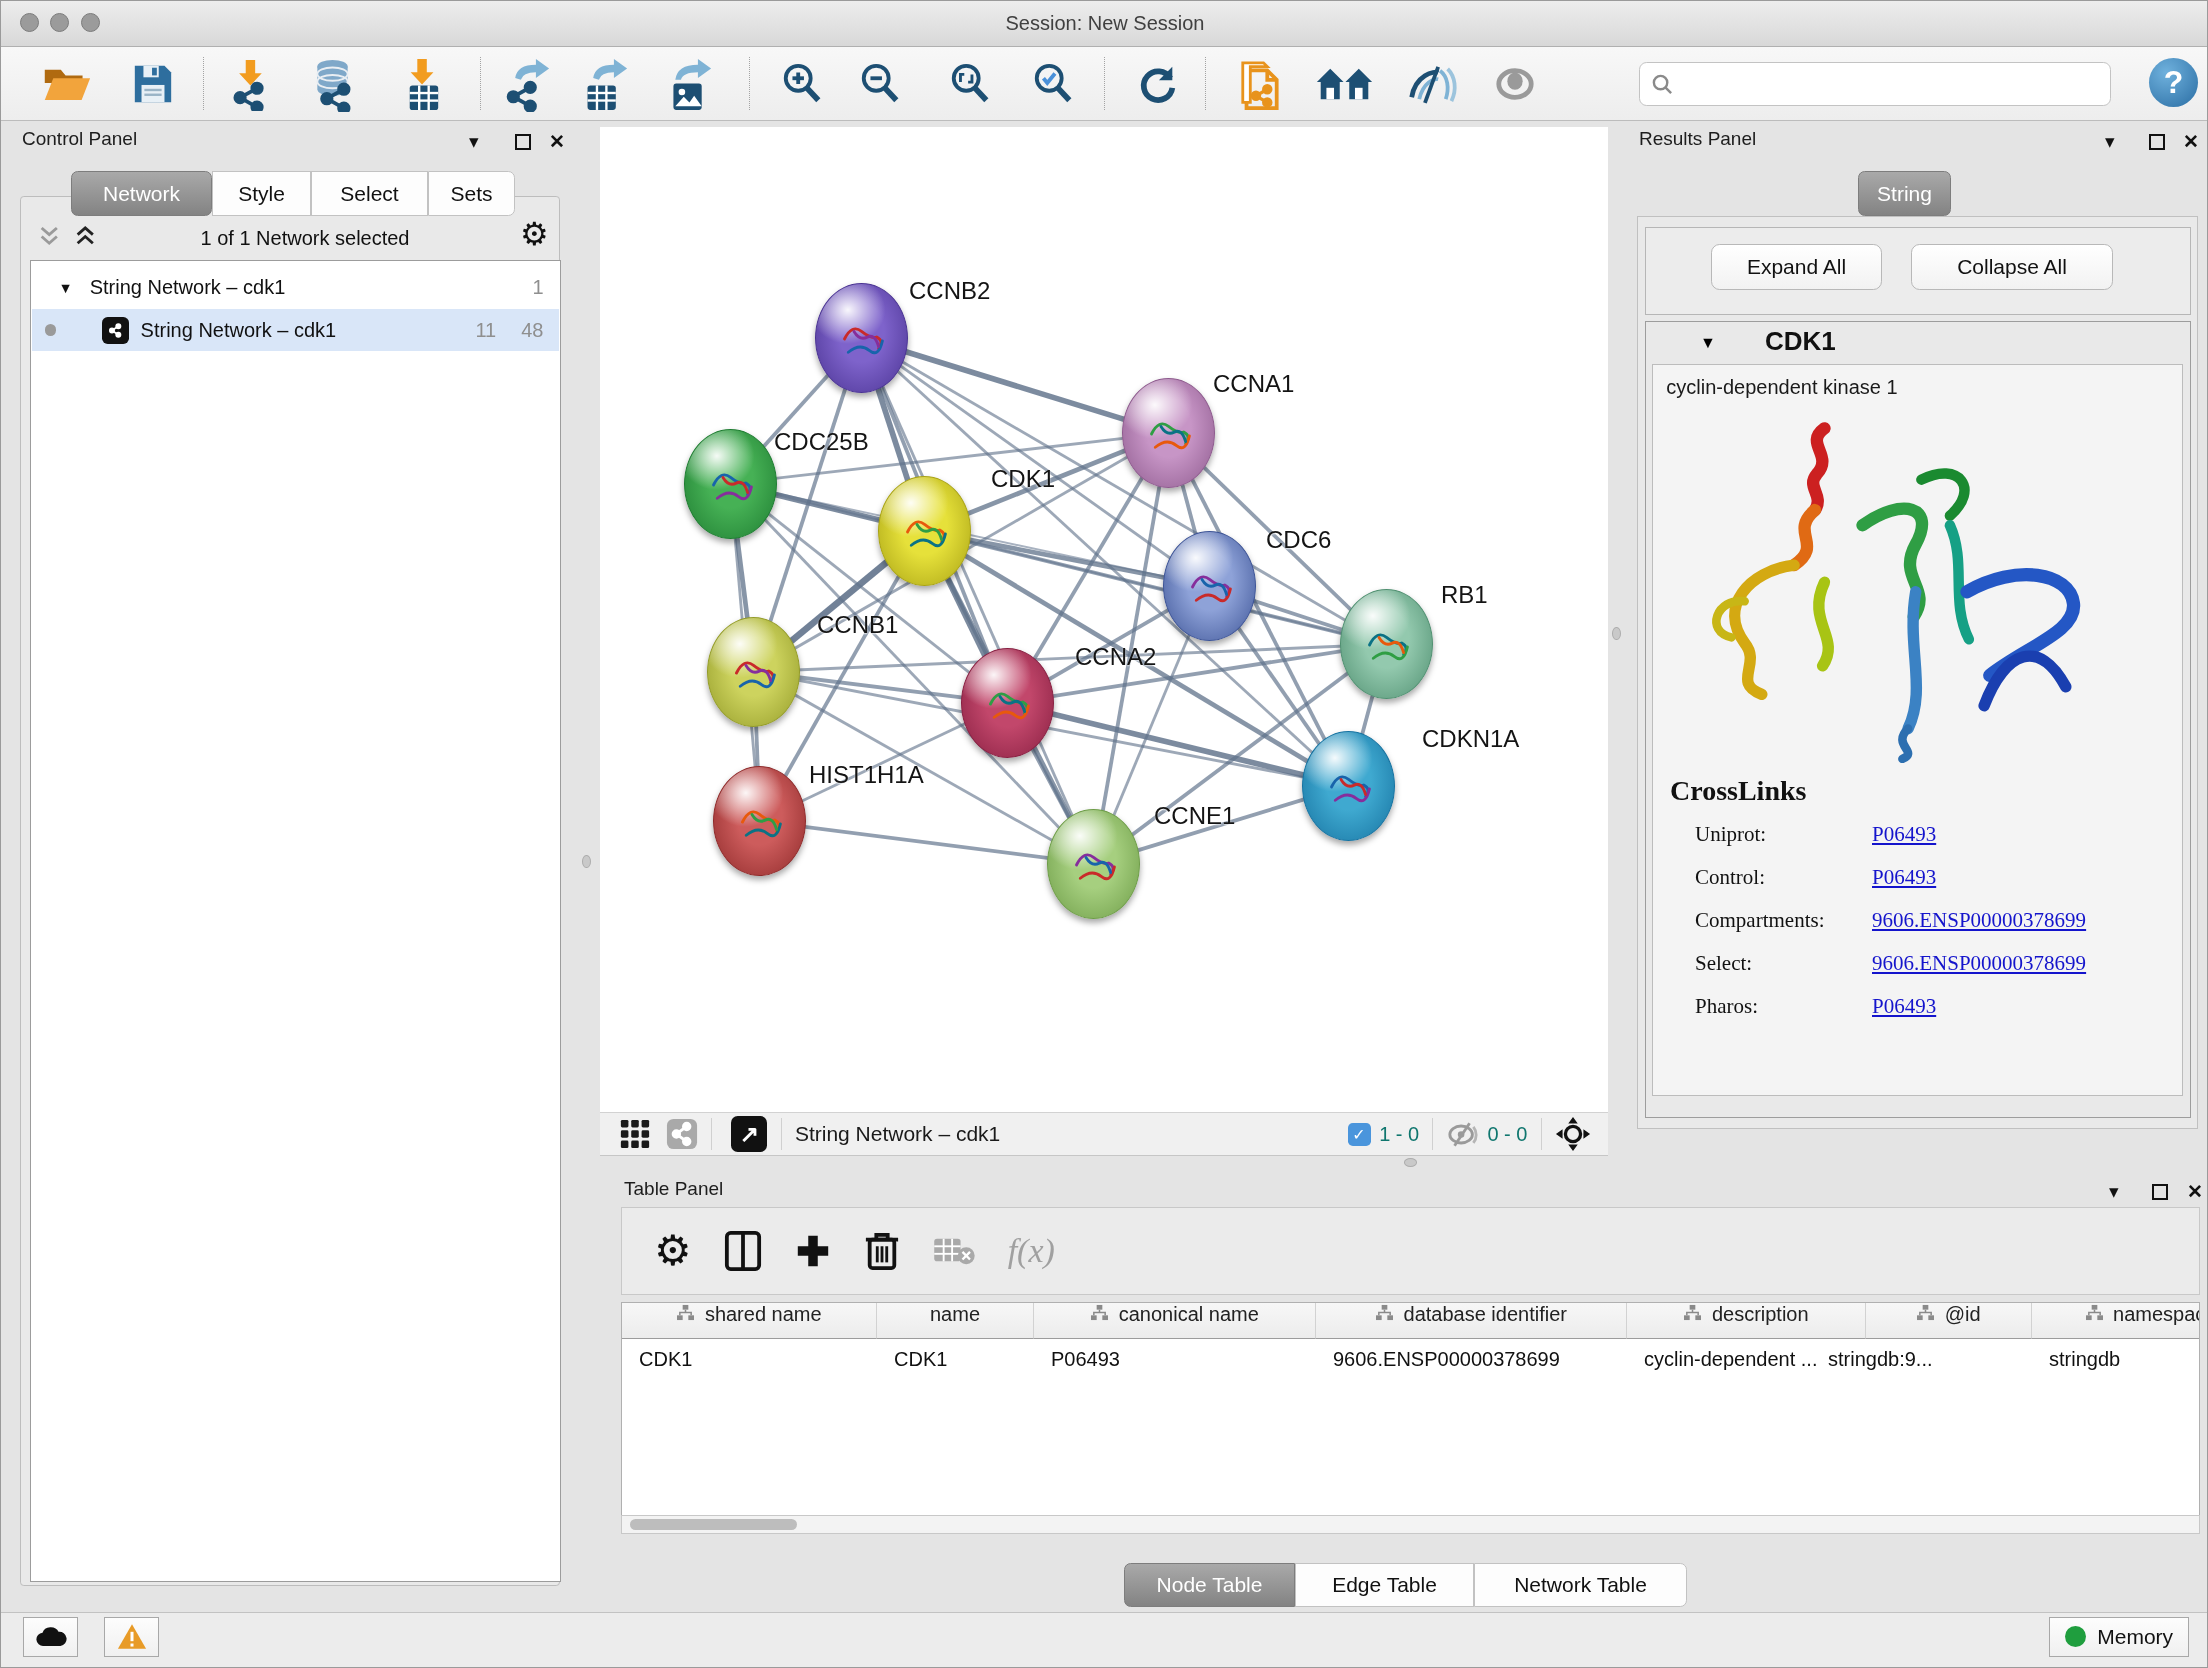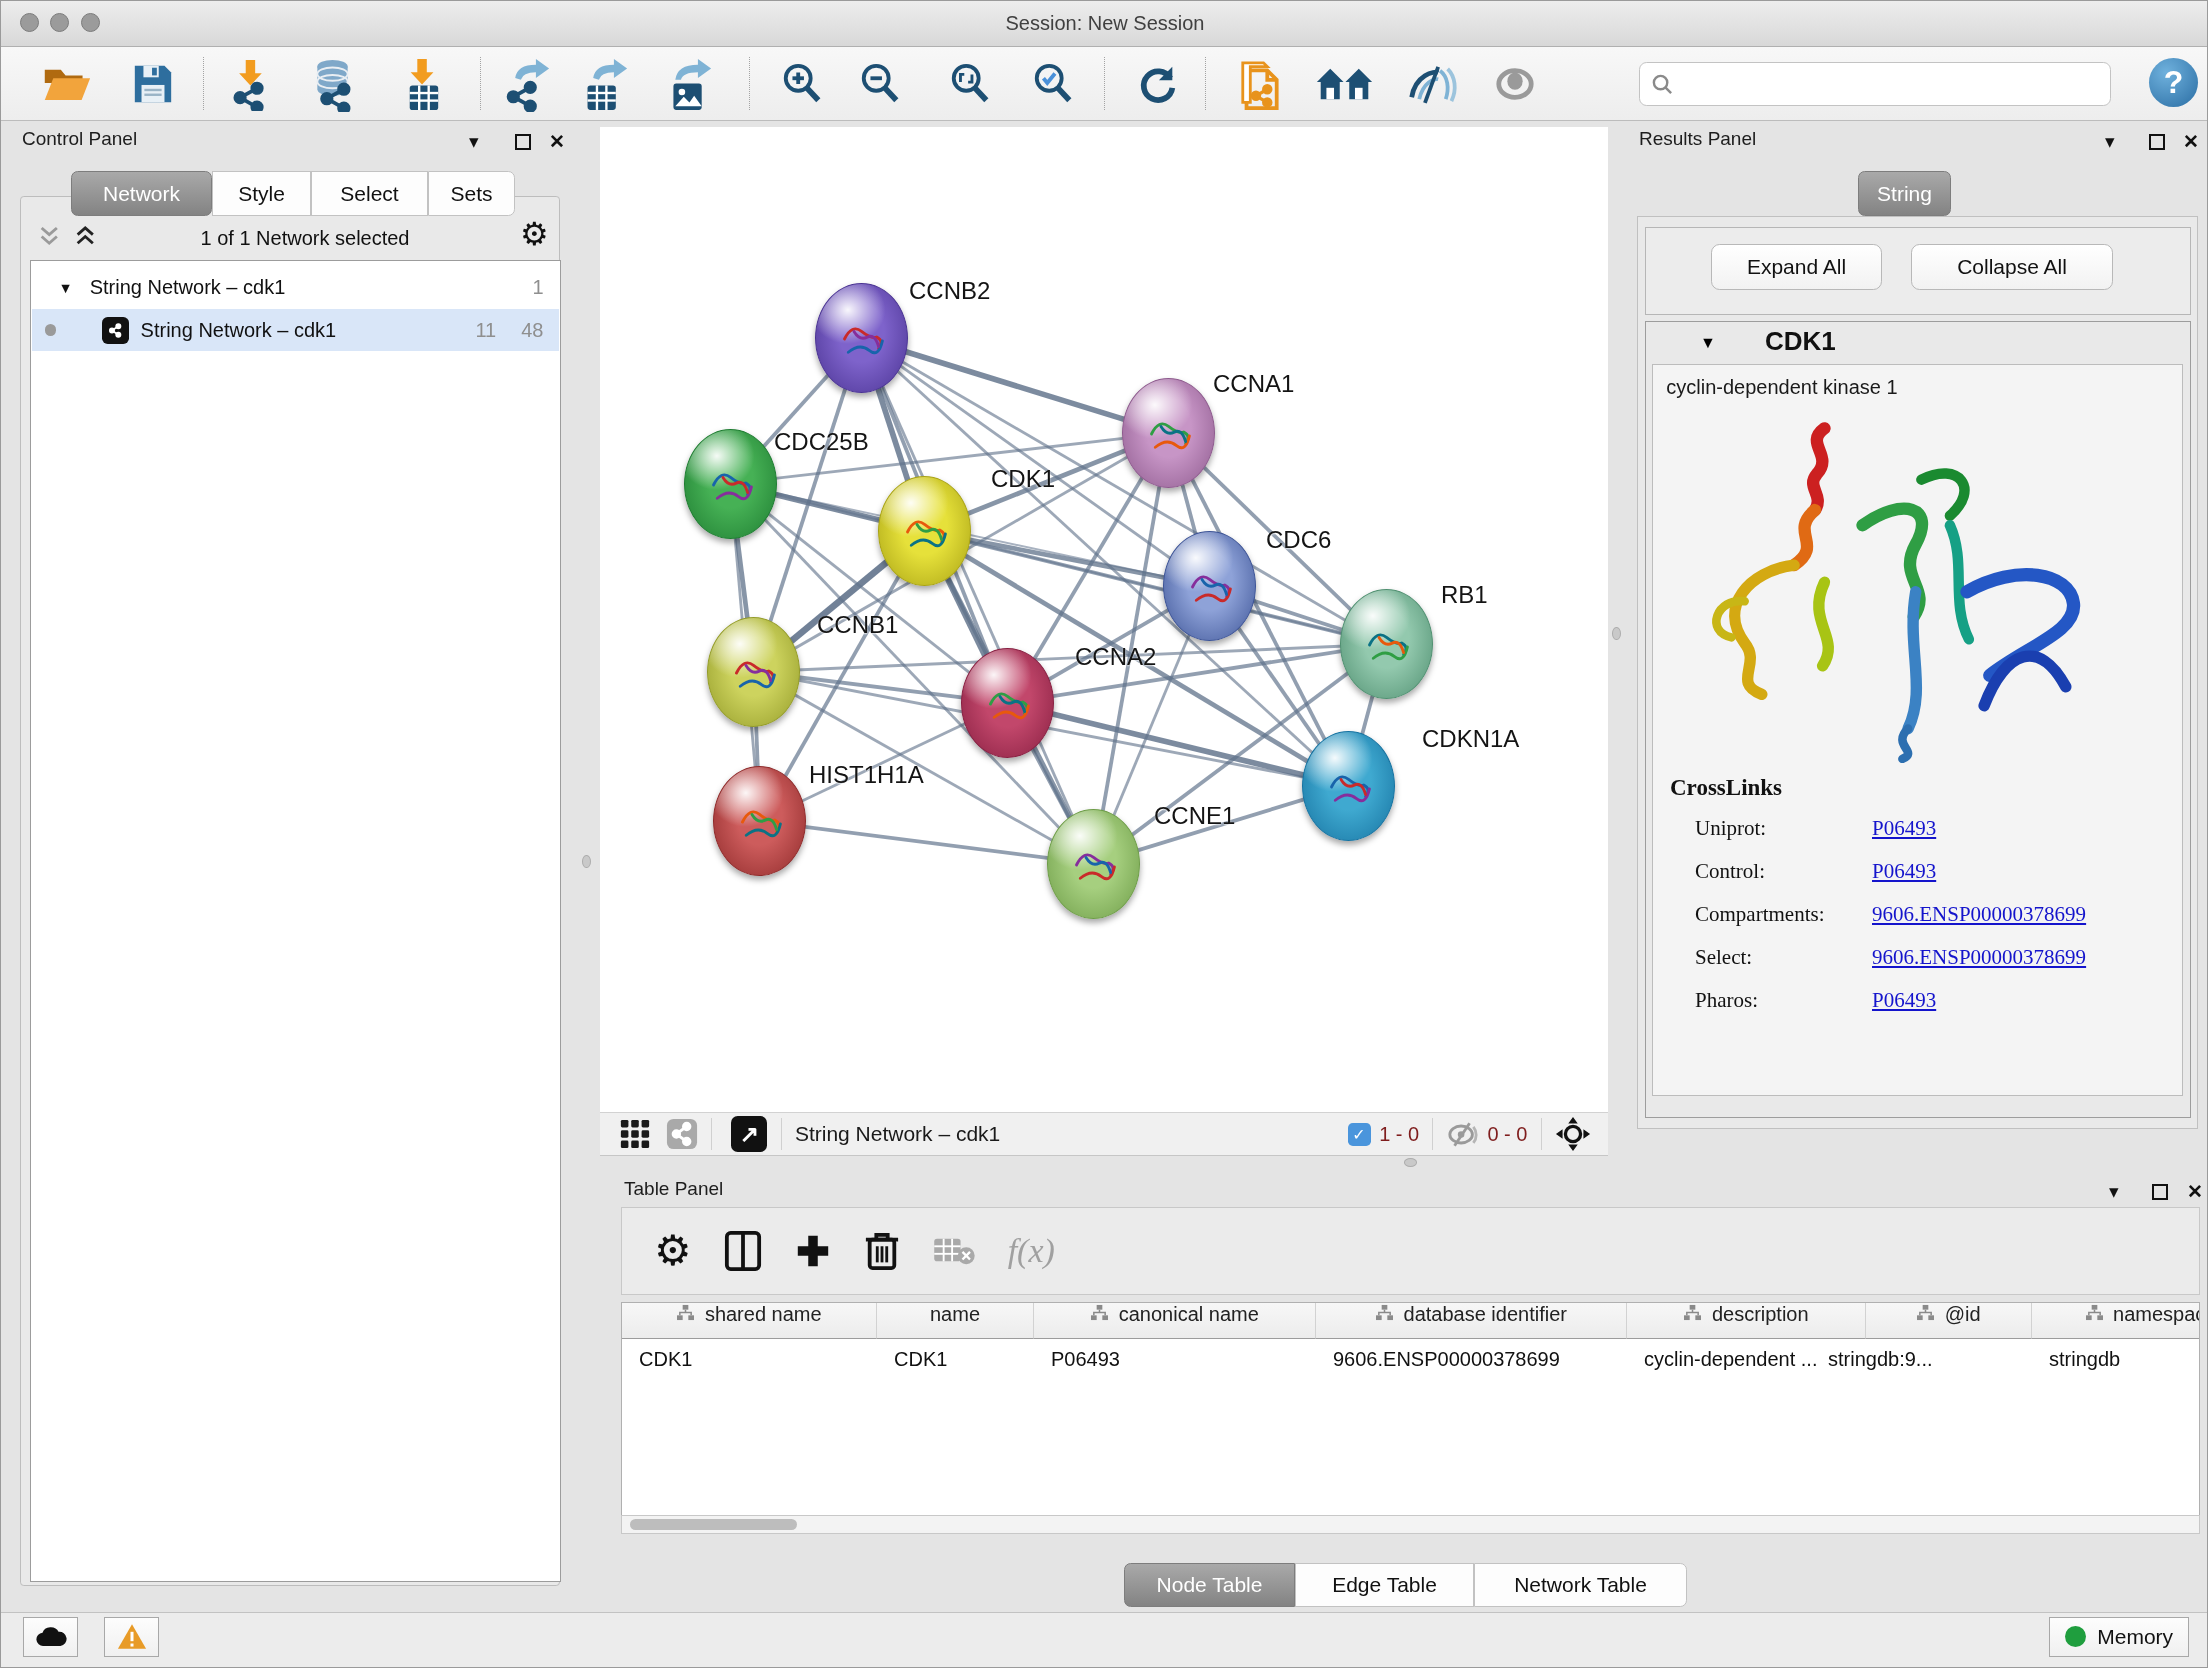--- a/index.html
+++ b/index.html
@@ -36,21 +36,21 @@
   .treerow .cnt{color:#8f8f8f;}
   .sharebadge{width:27px;height:27px;background:#111;border-radius:5.7px;display:flex;align-items:center;justify-content:center;}
 
   
   .netarea{left:599px;top:126px;width:1008px;height:985px;background:#fff;padding-left:32px;}
   .nodelabel{position:absolute;font-size:24px;color:#141414;white-space:nowrap;text-shadow:0 1px 1.9px rgba(255,255,255,.9);}
   .gnode{position:absolute;width:93px;height:110px;border-radius:50%;box-shadow:0 3.8px 6.7px rgba(0,0,0,.35);}
   .nettoolbar{left:599px;top:1111px;width:1008px;height:44px;background:#f0f0f0;border-top:1px solid #d2d2d2;border-bottom:1px solid #c6c6c6;display:flex;align-items:center;}
   .ntsep{width:1px;height:32px;background:#d0d0d0;margin:0 13.3px;}
   .checkbox{width:23px;height:23px;border-radius:4.8px;background:#4a95dc;color:#fff;font-size:16px;display:flex;align-items:center;justify-content:center;}
-  .cntlabel{font-size:20px;color:#7f1d1d;margin-left:8.6px;}
+  .cntlabel{font-size:20px;color:#0f766e;margin-left:8.6px;}
 
   
   .rp-outer{left:1636px;top:215px;width:561px;height:913px;background:#e9e9e9;border:1px solid #c0c0c0;}
   .rp-expandbox{left:1644px;top:226px;width:546px;height:88px;background:#ececec;border:1px solid #b6b6b6;}
   .macbtn{height:46px;background:linear-gradient(#ffffff,#f2f2f2);border:1px solid #b8b8b8;border-radius:8.6px;font-size:21px;color:#111;display:flex;align-items:center;justify-content:center;cursor:pointer;}
   .rp-contentbox{left:1644px;top:320px;width:546px;height:797px;background:#e9e9e9;border:1px solid #9d9d9d;}
   .rp-inner{left:1651px;top:363px;width:531px;height:732px;background:#f4f4f4;border:1px solid #bcbcbc;}
   .serif{font-family:"Liberation Serif",serif;}
   .xlink{color:#1414cc;text-decoration:underline;cursor:pointer;}
   .xl-label{font-size:21px;color:#111;}
@@ -541,21 +541,21 @@
         <path d="M150 180 C130 222 168 238 148 268" stroke="#a8c414" stroke-width="12"></path>
         <path d="M190 120 C232 90 268 100 246 140 C226 176 264 186 244 216" stroke="#2f9e44" stroke-width="13"></path>
         <path d="M252 72 C292 52 314 82 282 110" stroke="#1a8a30" stroke-width="11"></path>
         <path d="M282 120 C300 160 282 200 302 240" stroke="#16a085" stroke-width="11"></path>
         <path d="M300 190 C352 160 408 170 412 202 C416 232 362 248 324 278" stroke="#2457c5" stroke-width="14"></path>
         <path d="M404 290 C376 238 340 252 318 310" stroke="#1a3fb0" stroke-width="12"></path>
         <path d="M246 190 C236 248 258 292 238 334" stroke="#3b82c4" stroke-width="12"></path>
         <path d="M238 334 C220 352 250 358 232 366" stroke="#2d6fb0" stroke-width="9"></path>
       </g>
     </svg>
-    <div class="serif" style="margin:9.5px 0 0 17px;font-size:23px;font-weight:bold;color:#111">CrossLinks</div>
+    <div class="serif" style="margin:9.5px 0 0 17px;font-size:28px;font-weight:bold;color:#111">CrossLinks</div>
     <div id="crosslinks" style="margin:5.7px 0 0 42px">
         <div style="display: flex; height: 43px; align-items: center;">
           <span class="serif xl-label" style="width:177px">Uniprot:</span>
           <span class="serif xl-value xlink">P06493</span>
         </div>
         <div style="display: flex; height: 43px; align-items: center;">
           <span class="serif xl-label" style="width:177px">Control:</span>
           <span class="serif xl-value xlink">P06493</span>
         </div>
         <div style="display: flex; height: 43px; align-items: center;">

